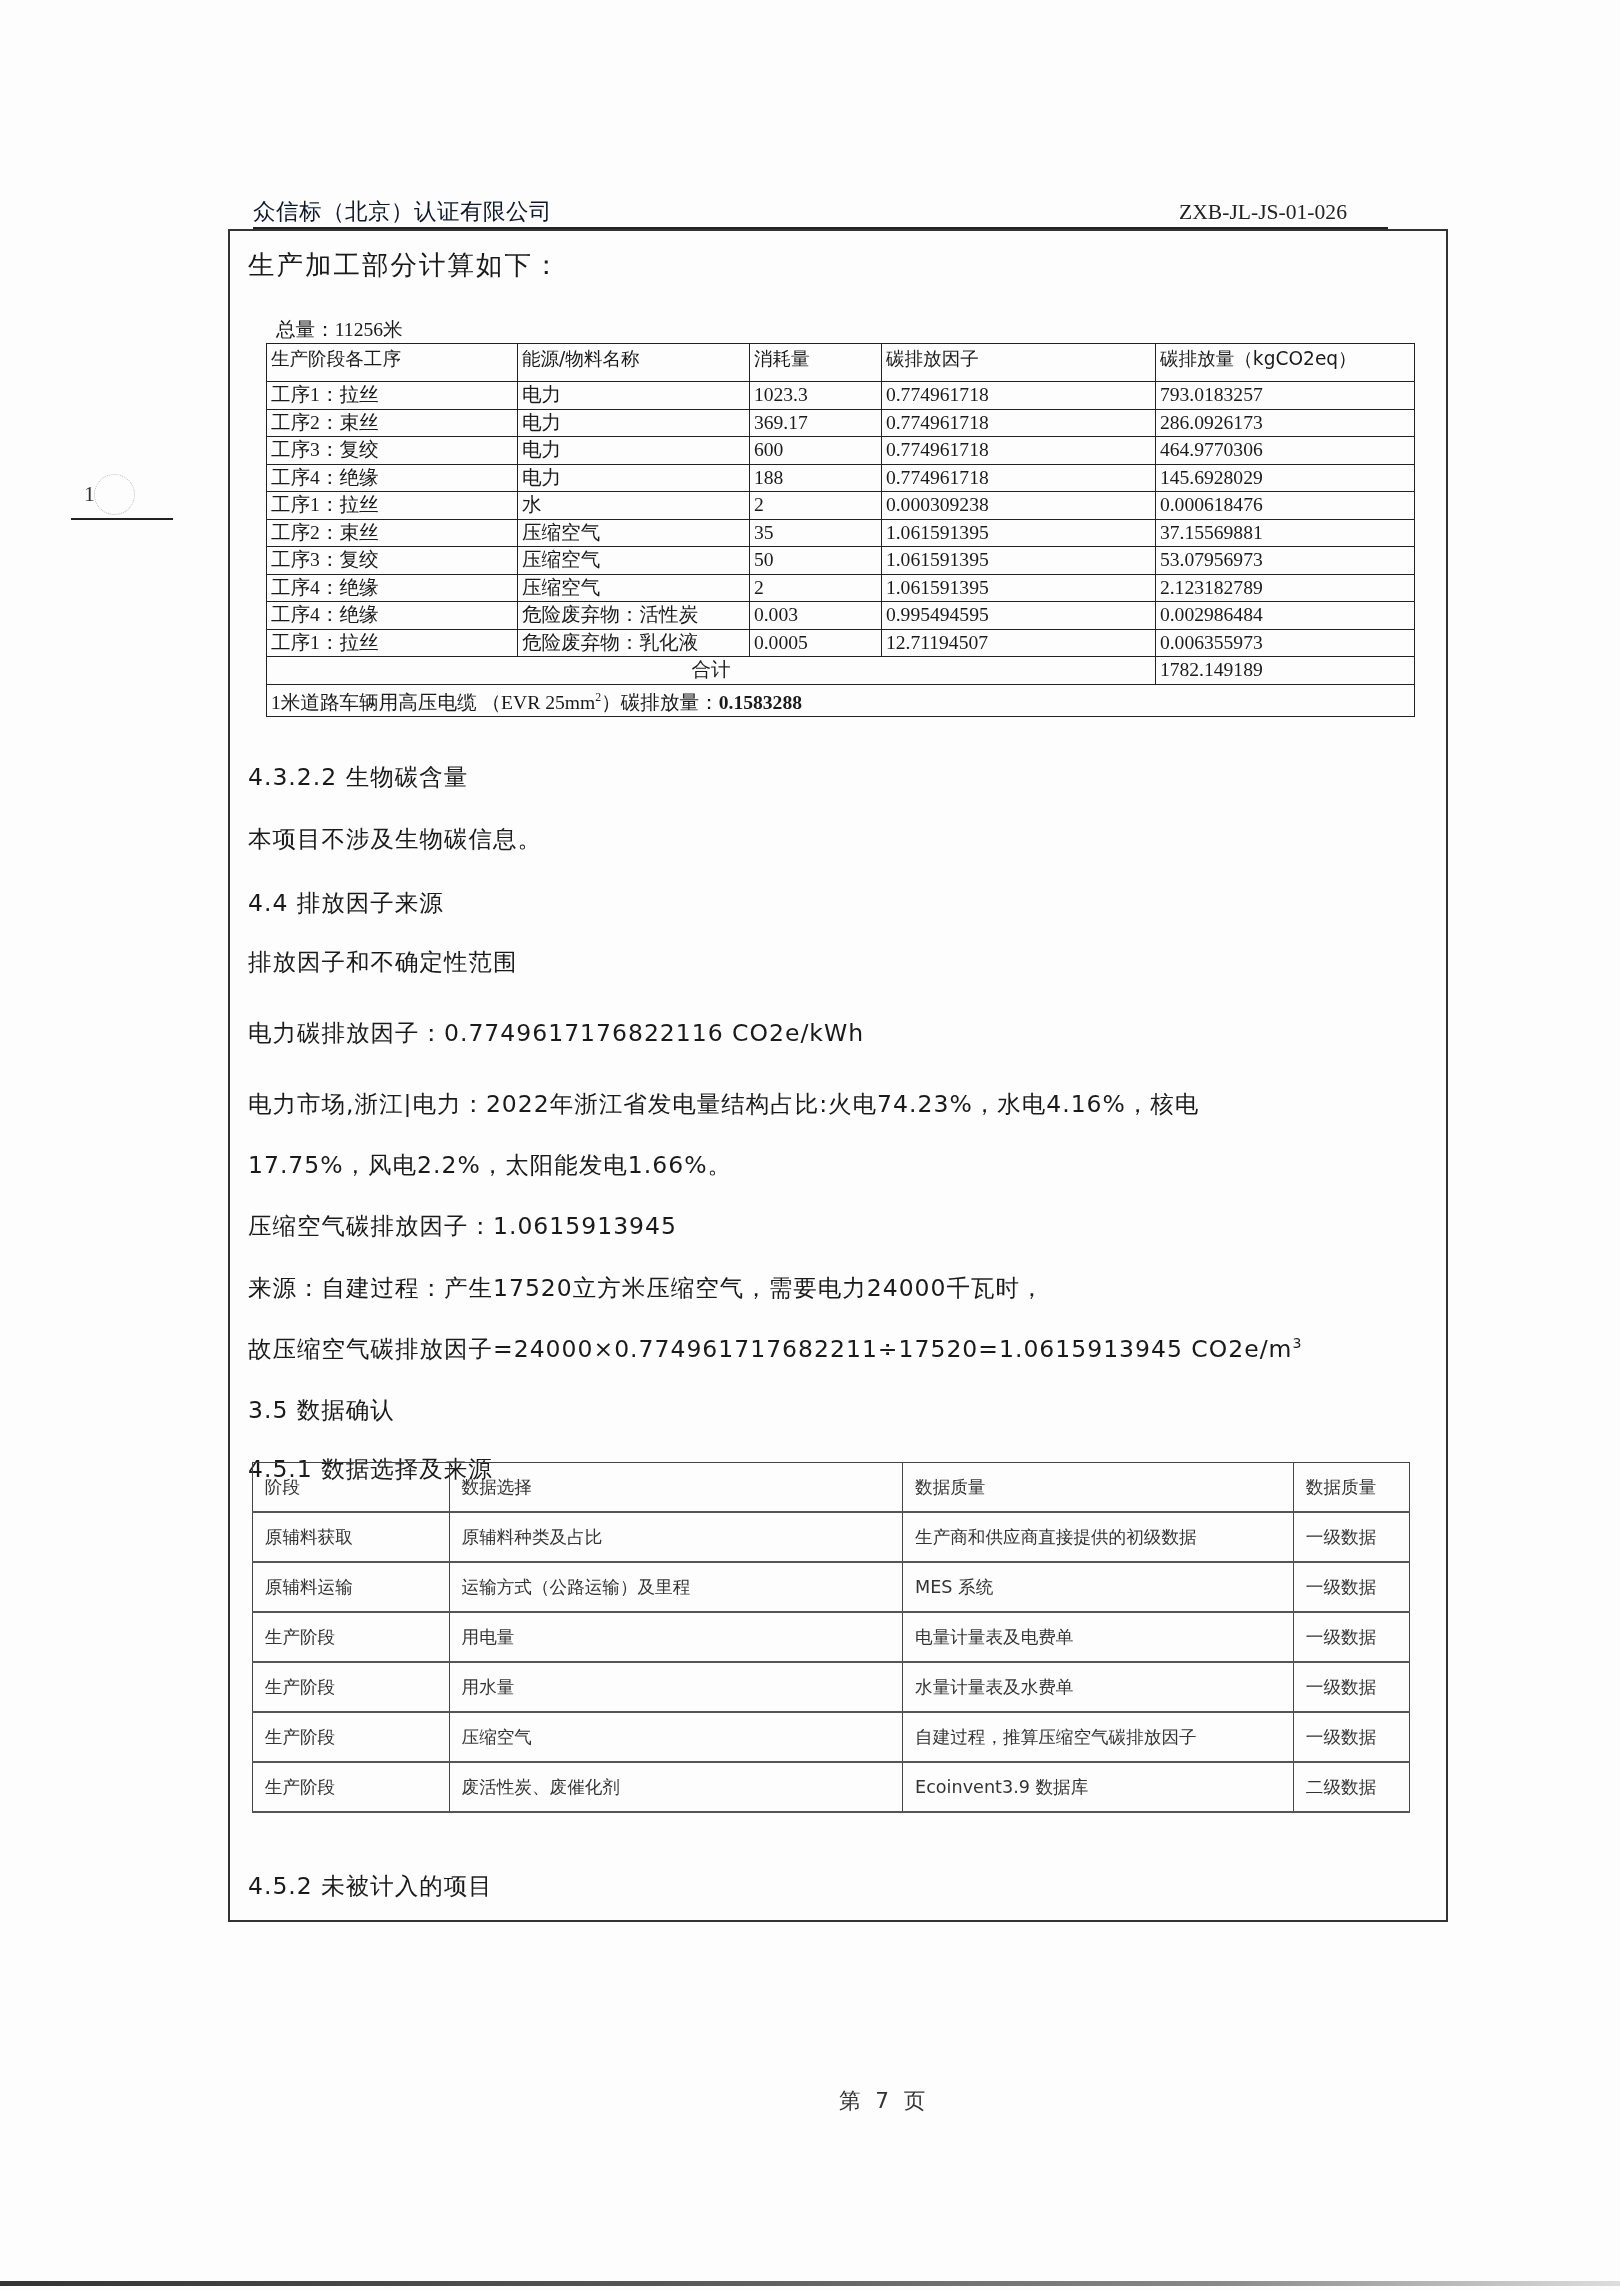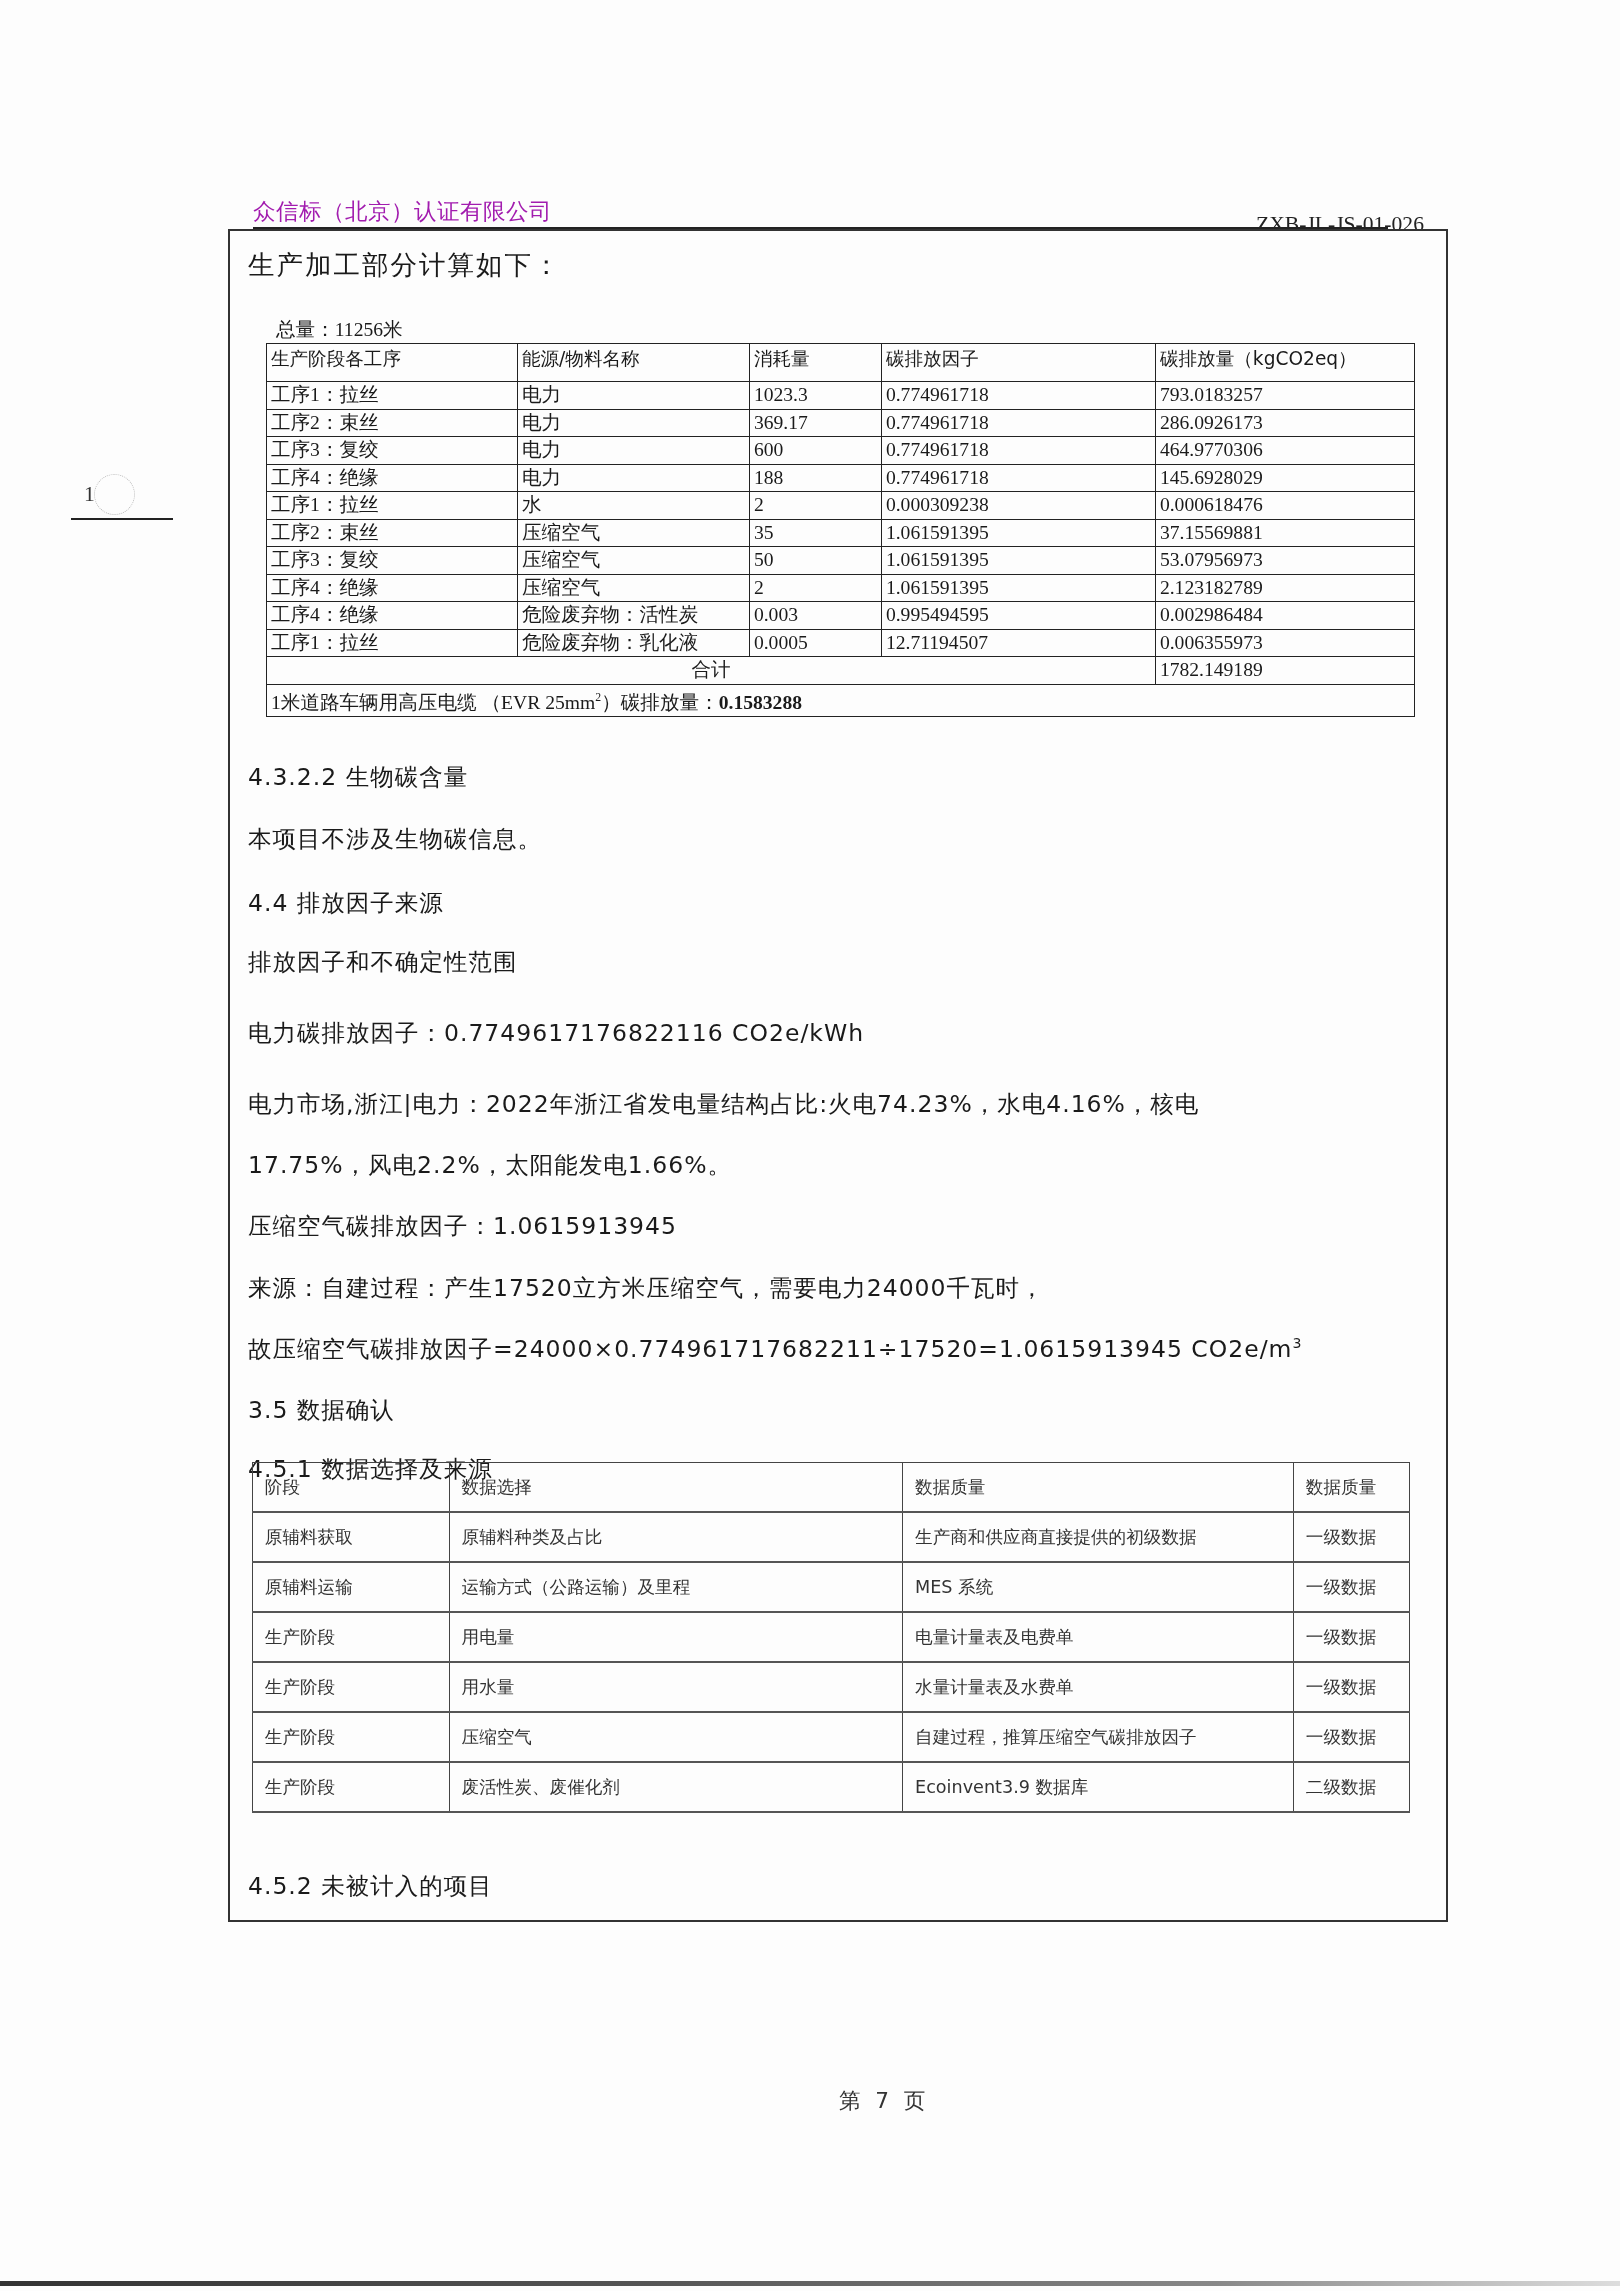--- a/index.html
+++ b/index.html
@@ -1,20 +1,20 @@
 <!DOCTYPE html>
 <html><head>
 <meta charset="utf-8">
 <style>
   html,body{margin:0;padding:0;}
   body{width:1620px;height:2292px;background:#fdfdfd;position:relative;overflow:hidden;
        font-family:"DejaVu Serif","Liberation Serif",serif;color:#1a1a1a;}
   .abs{position:absolute;}
-  .hdr-company{left:253px;top:196px;font-size:22.5px;color:#a21caf;letter-spacing:0.5px;}
-  .hdr-code{left:1256px;top:200px;font-size:21.6px;color:#222;font-family:"Liberation Serif",serif;margin-top:12px;}
+  .hdr-company{left:253px;top:196px;font-size:22.5px;color:#0f172a;letter-spacing:0.5px;}
+  .hdr-code{left:1179px;top:200px;font-size:21.6px;color:#222;font-family:"Liberation Serif",serif;}
   .hdr-line{left:253px;top:227px;width:1135px;height:2px;background:#222;}
   .side-mark{left:84px;top:482px;font-size:21.6px;color:#333;font-family:"Liberation Serif",serif;}
   .side-circle{left:94px;top:474px;width:39px;height:39px;border:1px dotted #bbb;border-radius:50%;}
   .side-line{left:71px;top:518px;width:102px;height:2px;background:#222;}
   .outer{left:228px;top:229px;width:1220px;height:1693px;border:2px solid #333;border-top:2px solid #333;box-sizing:border-box;}
   .intro{left:248px;top:247px;font-size:26.5px;letter-spacing:2px;font-family:"DejaVu Serif",serif;}
   .total{left:276px;top:316px;font-size:19.6px;font-family:"Liberation Serif",serif;}
   table{border-collapse:collapse;}
   .t1{left:266px;top:343px;width:1149px;font-family:"Liberation Serif","DejaVu Serif",serif;font-size:19.6px;}
   .t1 td{border:1.5px solid #222;padding:0 3.9px;height:26.5px;line-height:26.5px;white-space:nowrap;vertical-align:bottom;}

